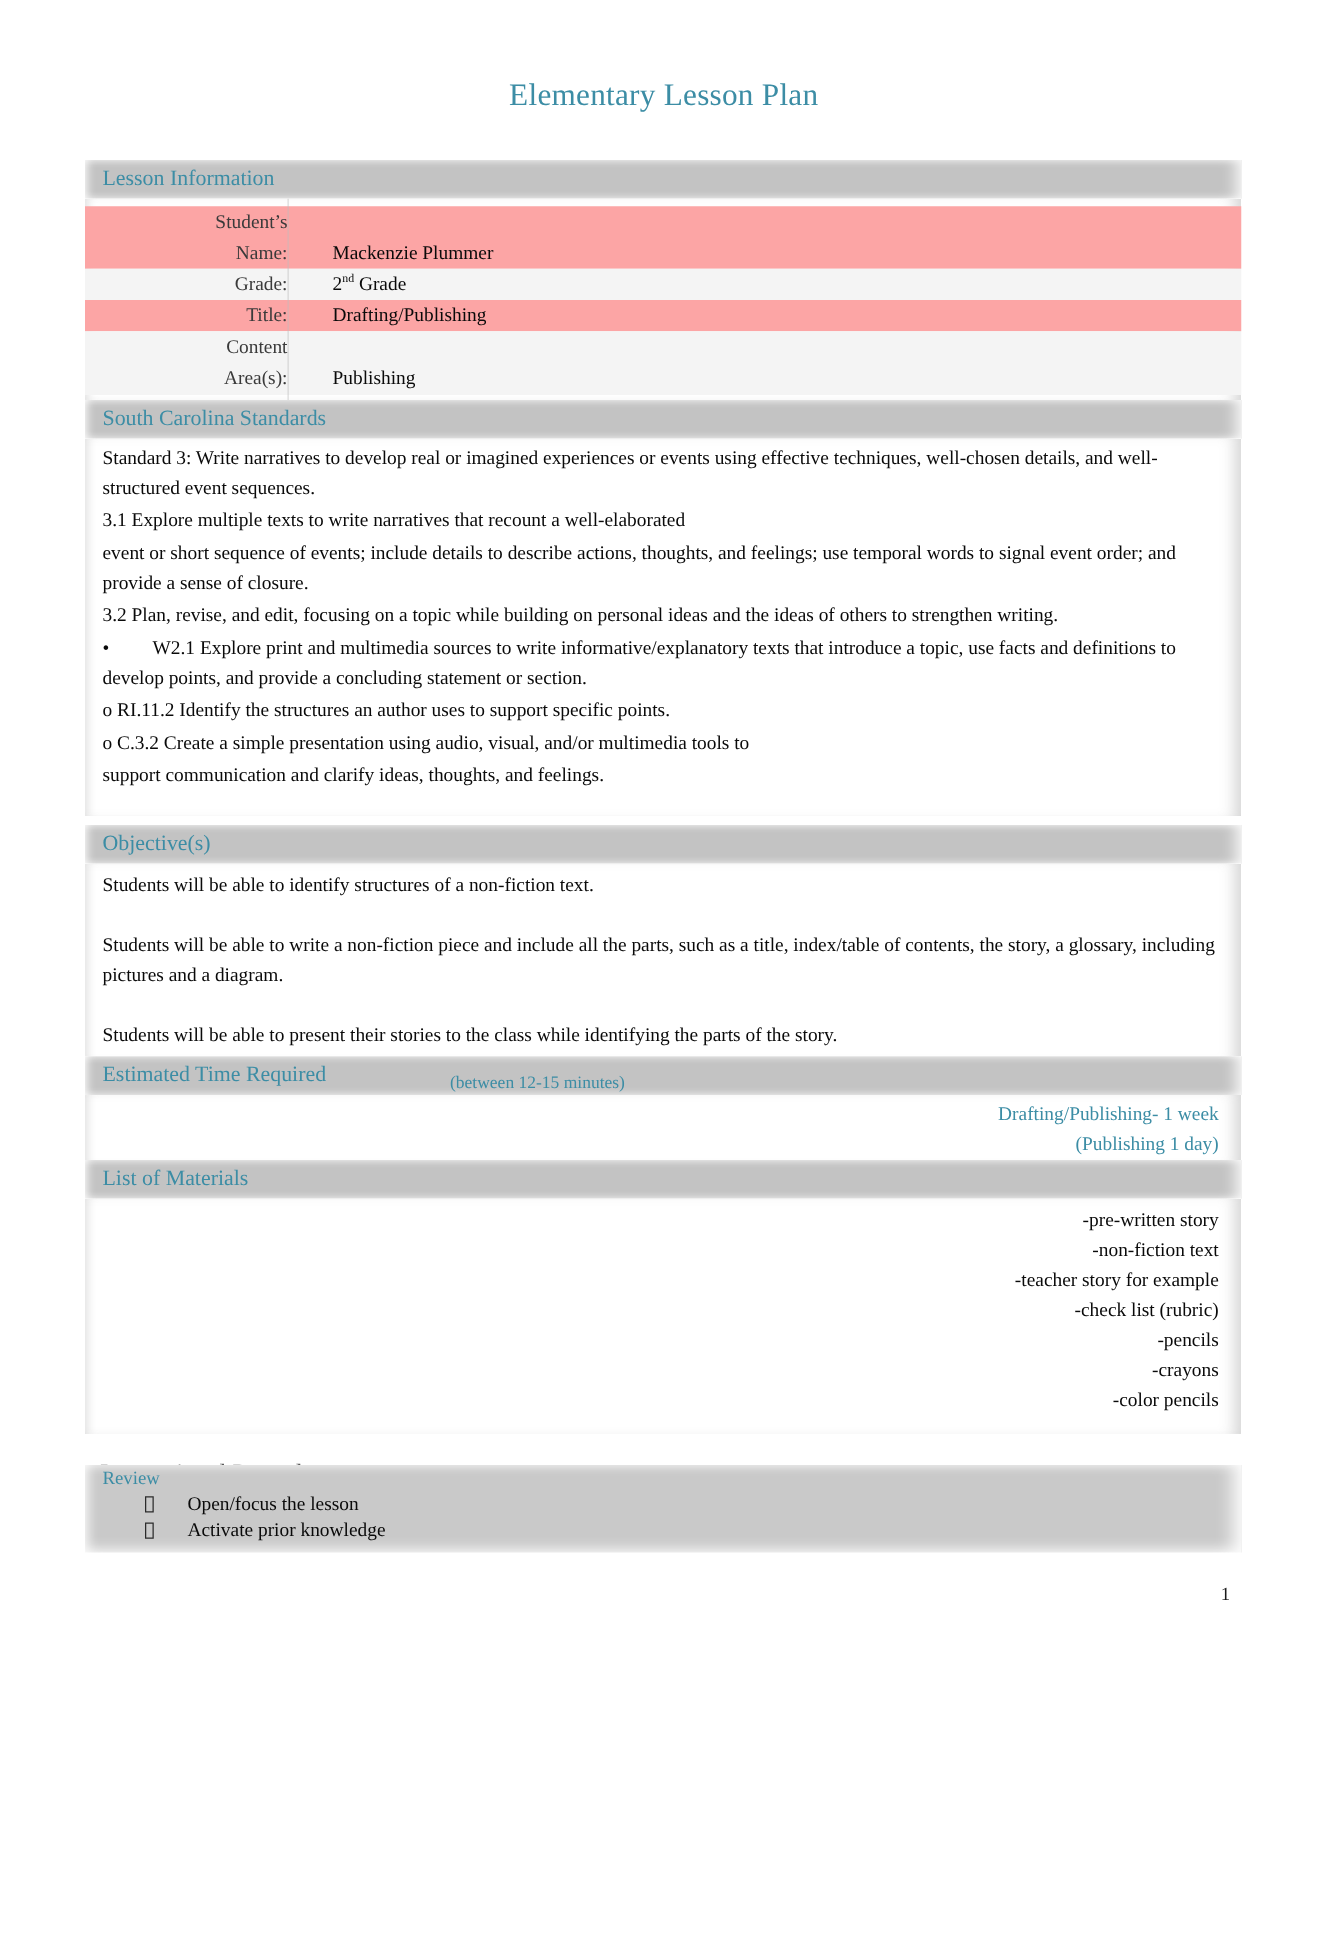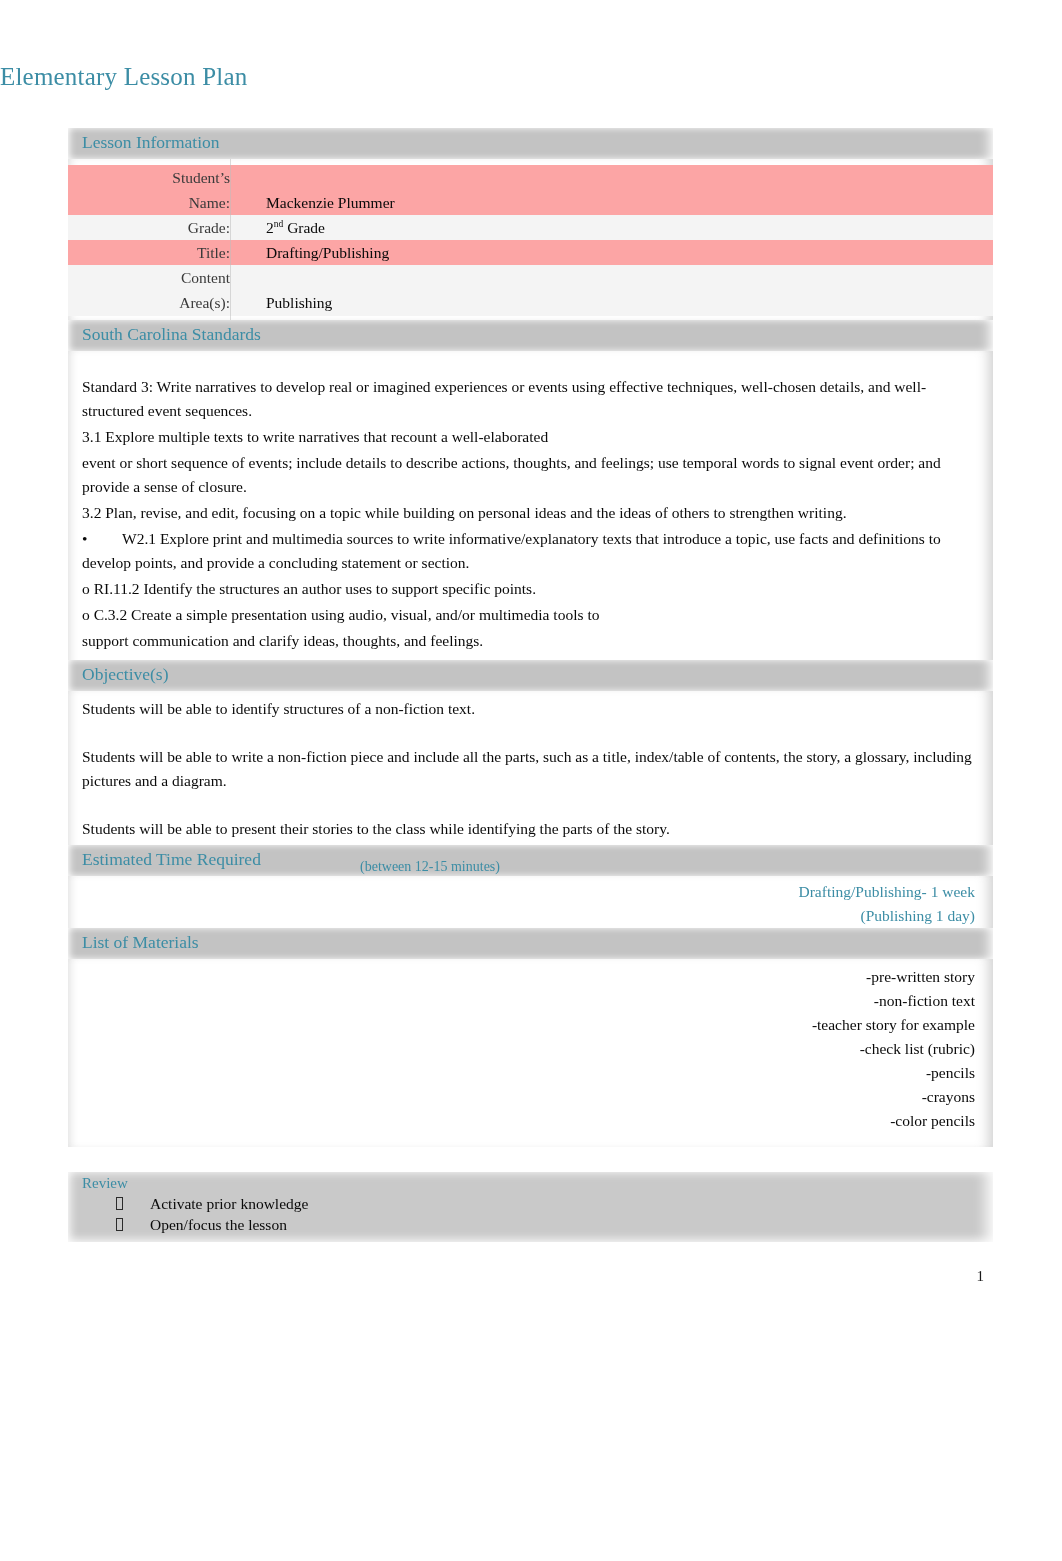--- a/index.html
+++ b/index.html
@@ -22,21 +22,21 @@
     width: 1062px;
     height: 1561px;
     background: #fff;
   }
 
   
   .doc-title {
     position: absolute;
     left: 0; top: 63px;
     width: 1062px;
-    text-align: left;
+    text-align: center;
     font-size: 25px;
     color: #3c8da5;
     letter-spacing: .2px;
   }
 
   
   .col {
     position: absolute;
     left: 68px;
     width: 925px;
@@ -246,21 +246,21 @@
           </tr>
         </tbody>
       </table>
     </div>
   </div>
 
   <div class="col soft" style="top:320px;">
     <div class="band">
       <div class="band-label">South Carolina Standards</div>
     </div>
-    <div class="panel" style="padding:24px 0 18px 0;">
+    <div class="panel" style="padding:4px 0 18px 0;">
       <div class="ptext">
         <p>Standard 3: Write narratives to develop real or imagined experiences or events using effective techniques, well-chosen details, and well- structured event sequences.</p>
         <p>3.1 Explore multiple texts to write narratives that recount a well-elaborated</p>
         <p>event or short sequence of events; include details to describe actions, thoughts, and feelings; use temporal words to signal event order; and provide a sense of closure.</p>
         <p>3.2 Plan, revise, and edit, focusing on a topic while building on personal ideas and the ideas of others to strengthen writing.</p>
         <p>•   W2.1 Explore print and multimedia sources to write informative/explanatory texts that introduce a topic, use facts and definitions to develop points, and provide a concluding statement or section.</p>
         <p>o RI.11.2 Identify the structures an author uses to support specific points.</p>
         <p>o C.3.2 Create a simple presentation using audio, visual, and/or multimedia tools to</p>
         <p>support communication and clarify ideas, thoughts, and feelings.</p>
       </div>
@@ -313,25 +313,25 @@
   </div>
 
   <div class="plain-heading" style="top:1147px;">Instructional Procedures</div>
 
   <div class="col soft" style="top:1172px;">
     <div class="review-box">
       <div class="review-label">Review</div>
       <ul class="review-list">
         <li>
           <span class="tofu"></span>
-          <span class="txt">Activate prior knowledge</span>
+          <span class="txt">Open/focus the lesson</span>
         </li>
         <li>
           <span class="tofu"></span>
-          <span class="txt">Open/focus the lesson</span>
+          <span class="txt">Activate prior knowledge</span>
         </li>
       </ul>
     </div>
   </div>
 
   <div class="page-num">1</div>
 
 </div>
 
 </body></html>

